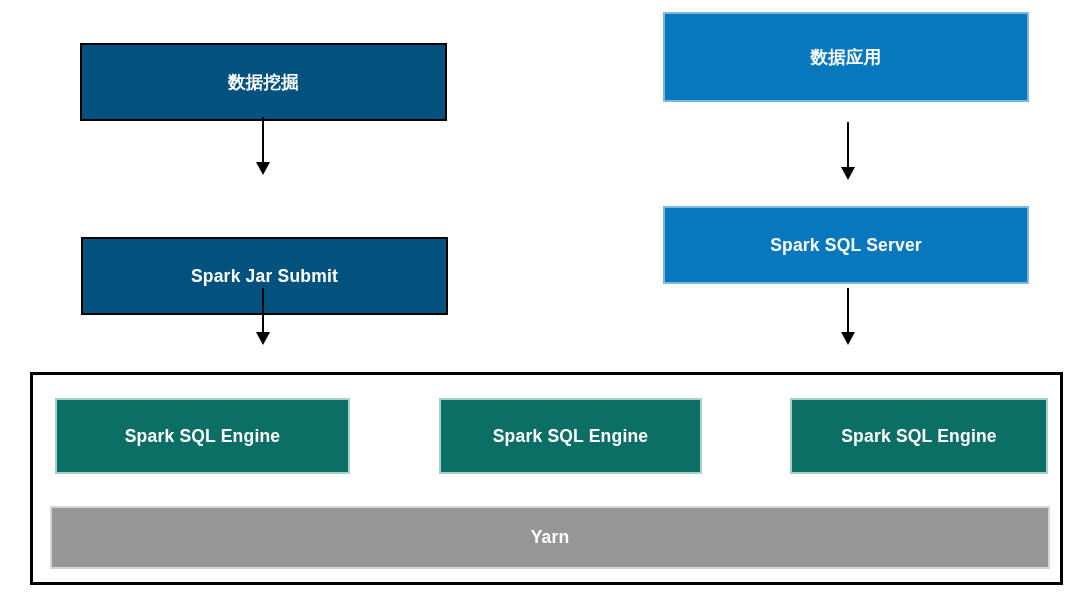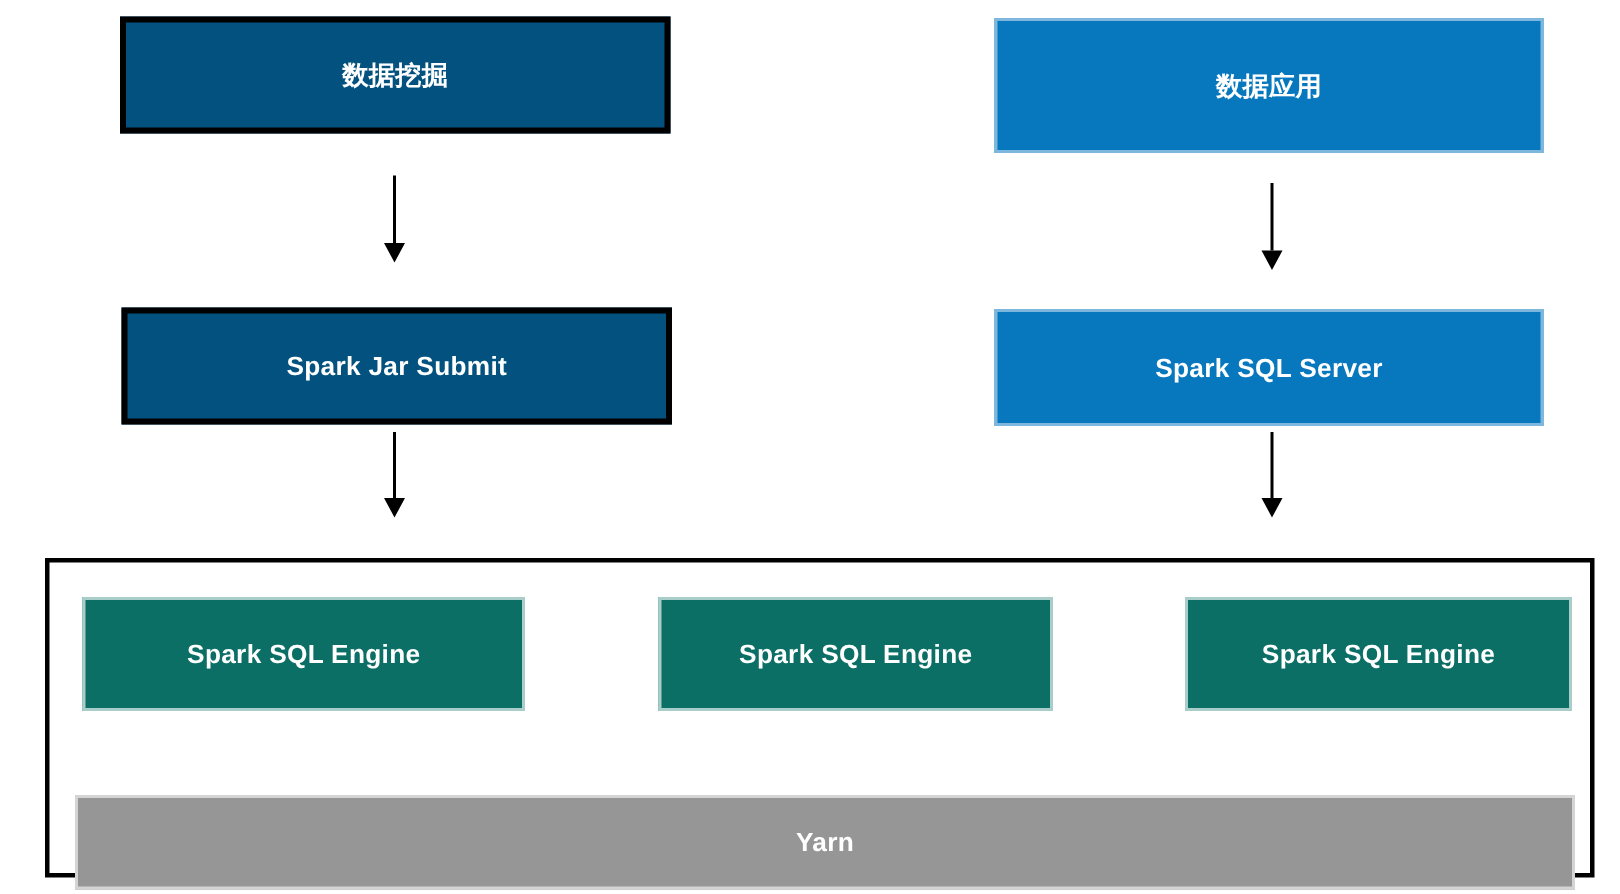--- a/index.html
+++ b/index.html
@@ -20,21 +20,21 @@
     display: flex;
     align-items: center;
     justify-content: center;
     color: #ffffff;
     font-weight: bold;
     font-size: 17.5px;
     letter-spacing: 0.2px;
     box-sizing: border-box;
     text-align: center;
   }
-  .node-darkblue  { background: var(--dark-blue,  #02517e); border: 4px solid #000000; }
+  .node-darkblue  { background: var(--dark-blue,  #02517e); border: 2px solid #000000; margin-top: 32px; }
   .node-brightblue{ background: var(--bright-blue,#0878be); border: 2px solid #7db7dd; }
   .node-teal      { background: var(--teal,       #0b6f66); border: 2px solid #a9cdc8; align-items: center; }
   .node-gray      { background: var(--gray,       #969696); border: 2px solid #d4d4d4; }
 
   .box-data-mining       { left: 80px;  top: 11px;  width: 367px; height: 78px; }
   .box-data-application  { left: 663px; top: 12px;  width: 366px; height: 90px; }
   .box-spark-jar-submit  { left: 81px;  top: 205px; width: 367px; height: 78px; }
   .box-spark-sql-server  { left: 663px; top: 206px; width: 366px; height: 78px; }
 
   .cluster {
@@ -43,21 +43,21 @@
     top: 372px;
     width: 1033px;
     height: 213px;
     border: 3px solid var(--outline, #000000);
     box-sizing: border-box;
     background: #ffffff;
   }
   .box-engine-1 { left: 55px;  top: 398px; width: 295px; height: 76px; }
   .box-engine-2 { left: 439px; top: 398px; width: 263px; height: 76px; }
   .box-engine-3 { left: 790px; top: 398px; width: 258px; height: 76px; }
-  .box-yarn     { left: 50px;  top: 506px; width: 1000px; height: 63px; margin-top: 24px; }
+  .box-yarn     { left: 50px;  top: 506px; width: 1000px; height: 63px; }
 
   .arrow {
     position: absolute;
     width: 14px;
     display: flex;
     flex-direction: column;
     align-items: center;
   }
   .arrow .shaft {
     width: 2px;

